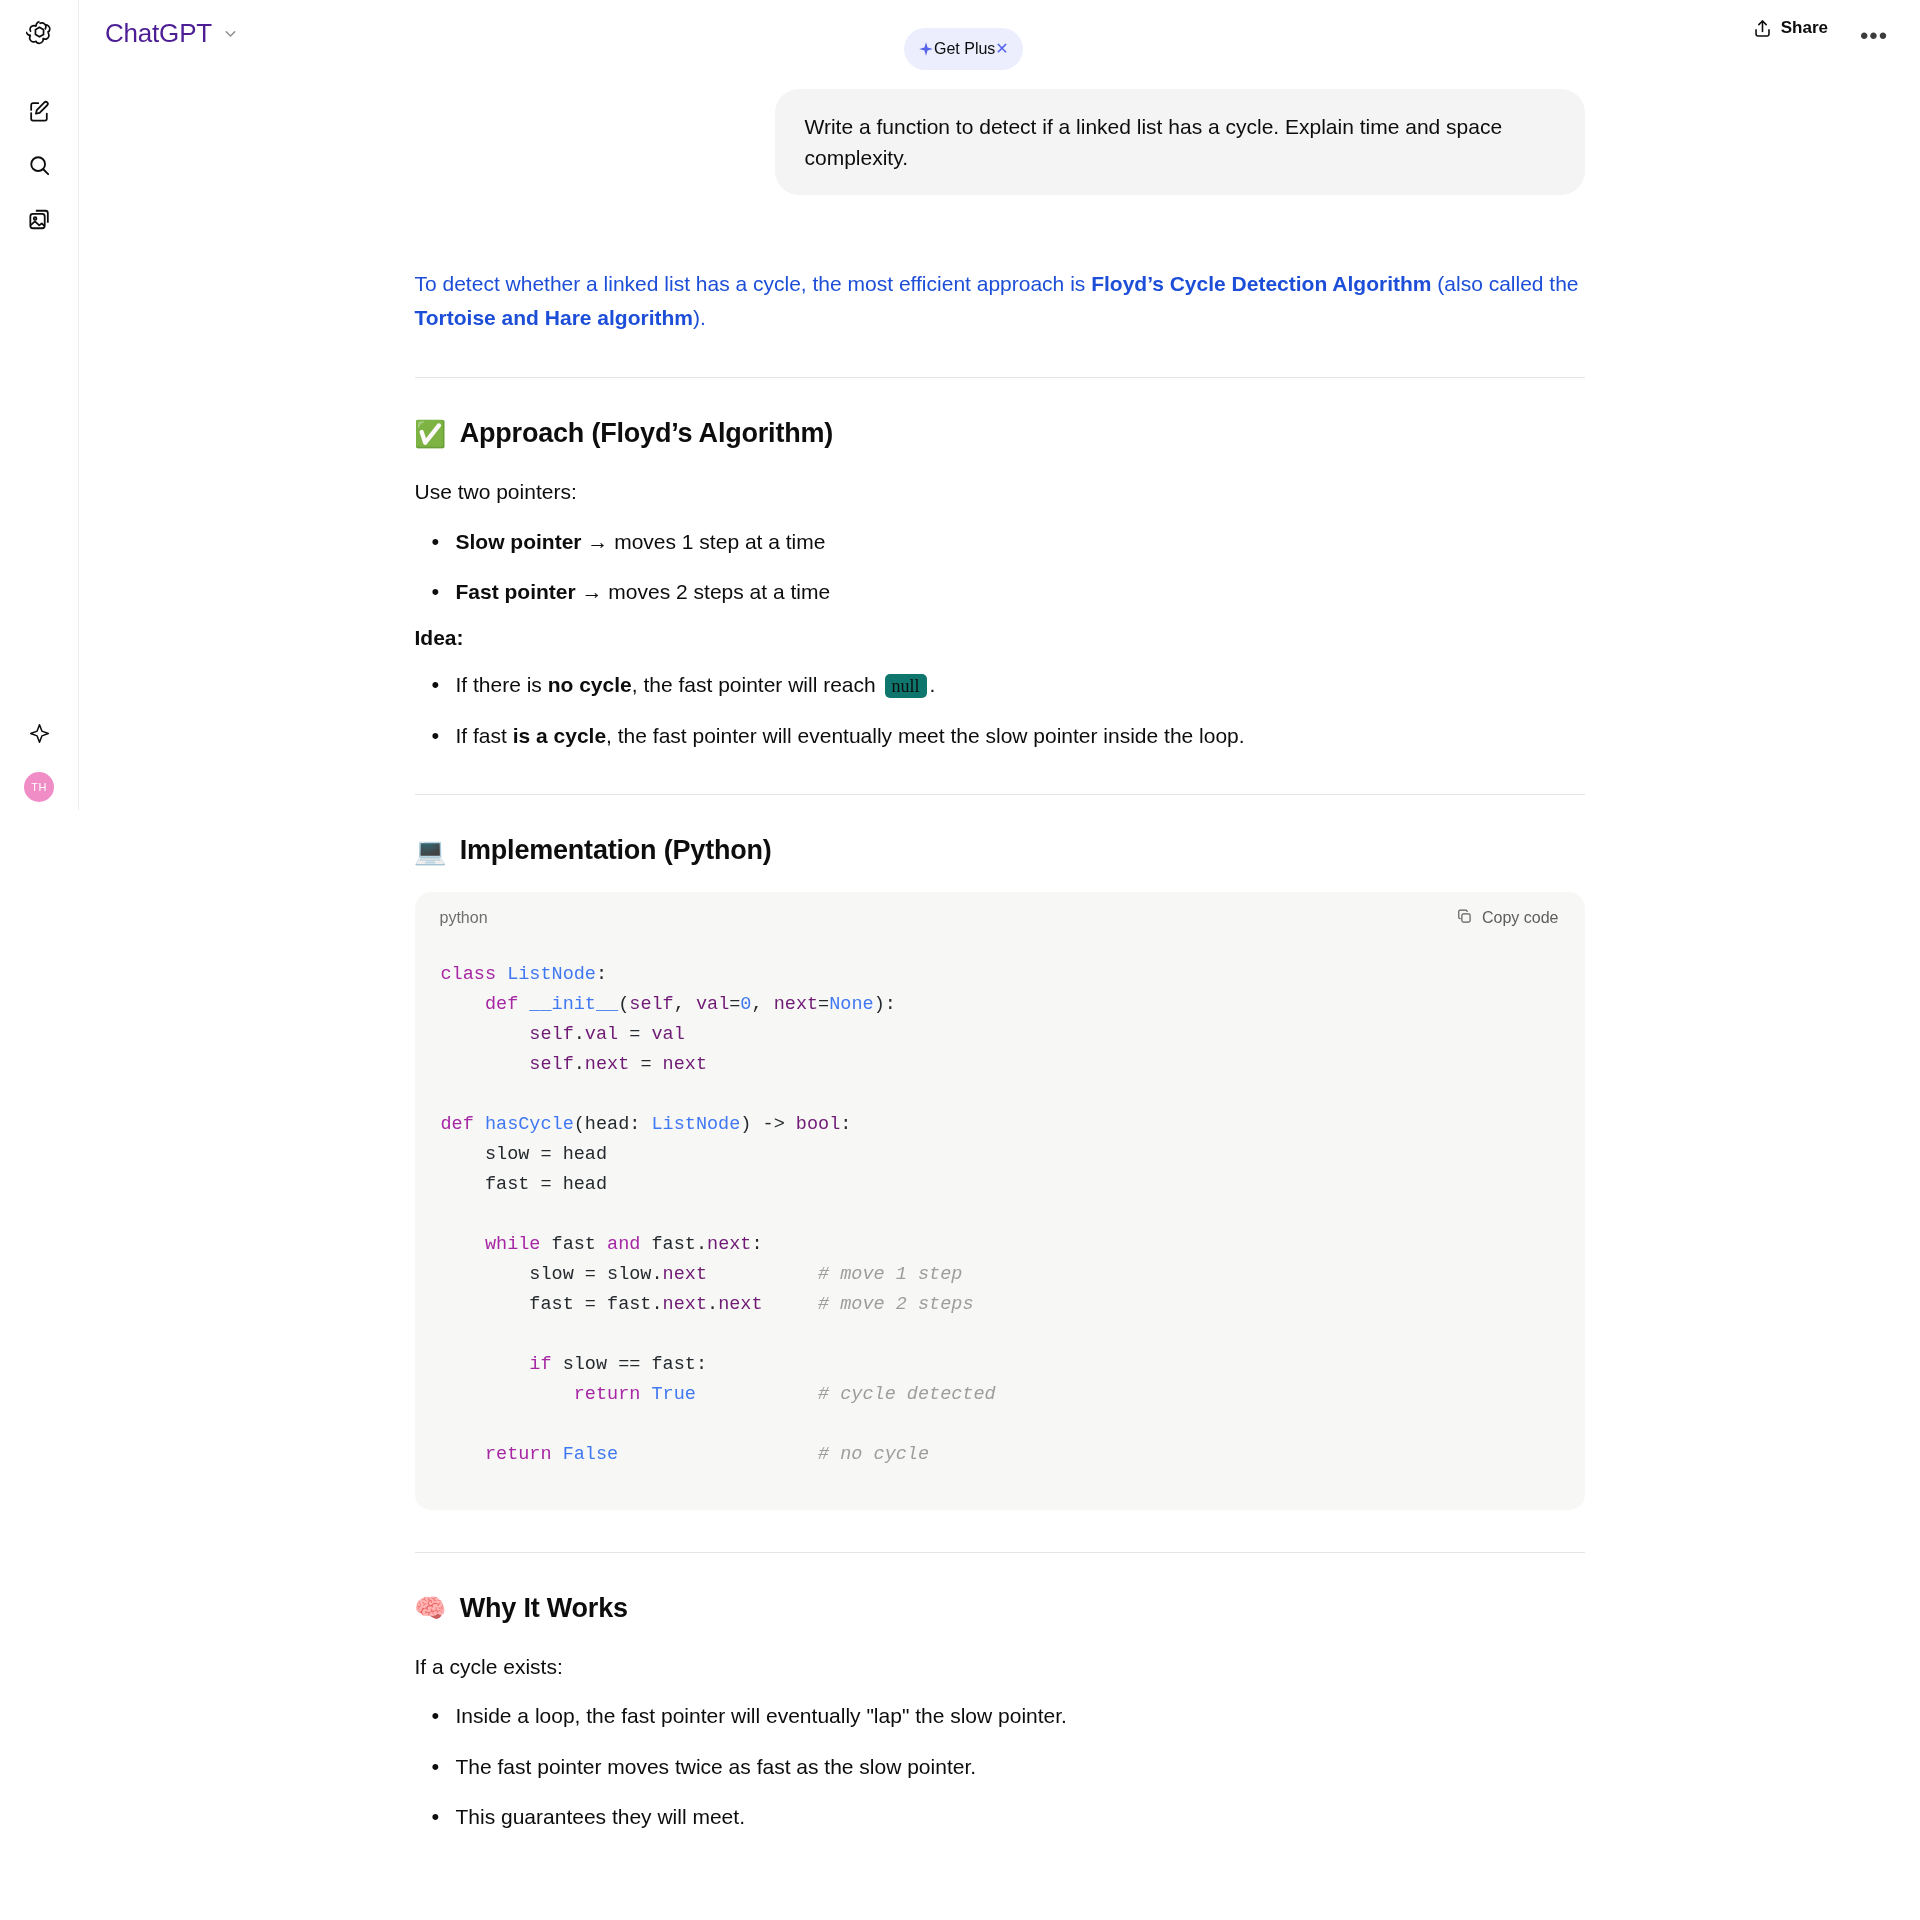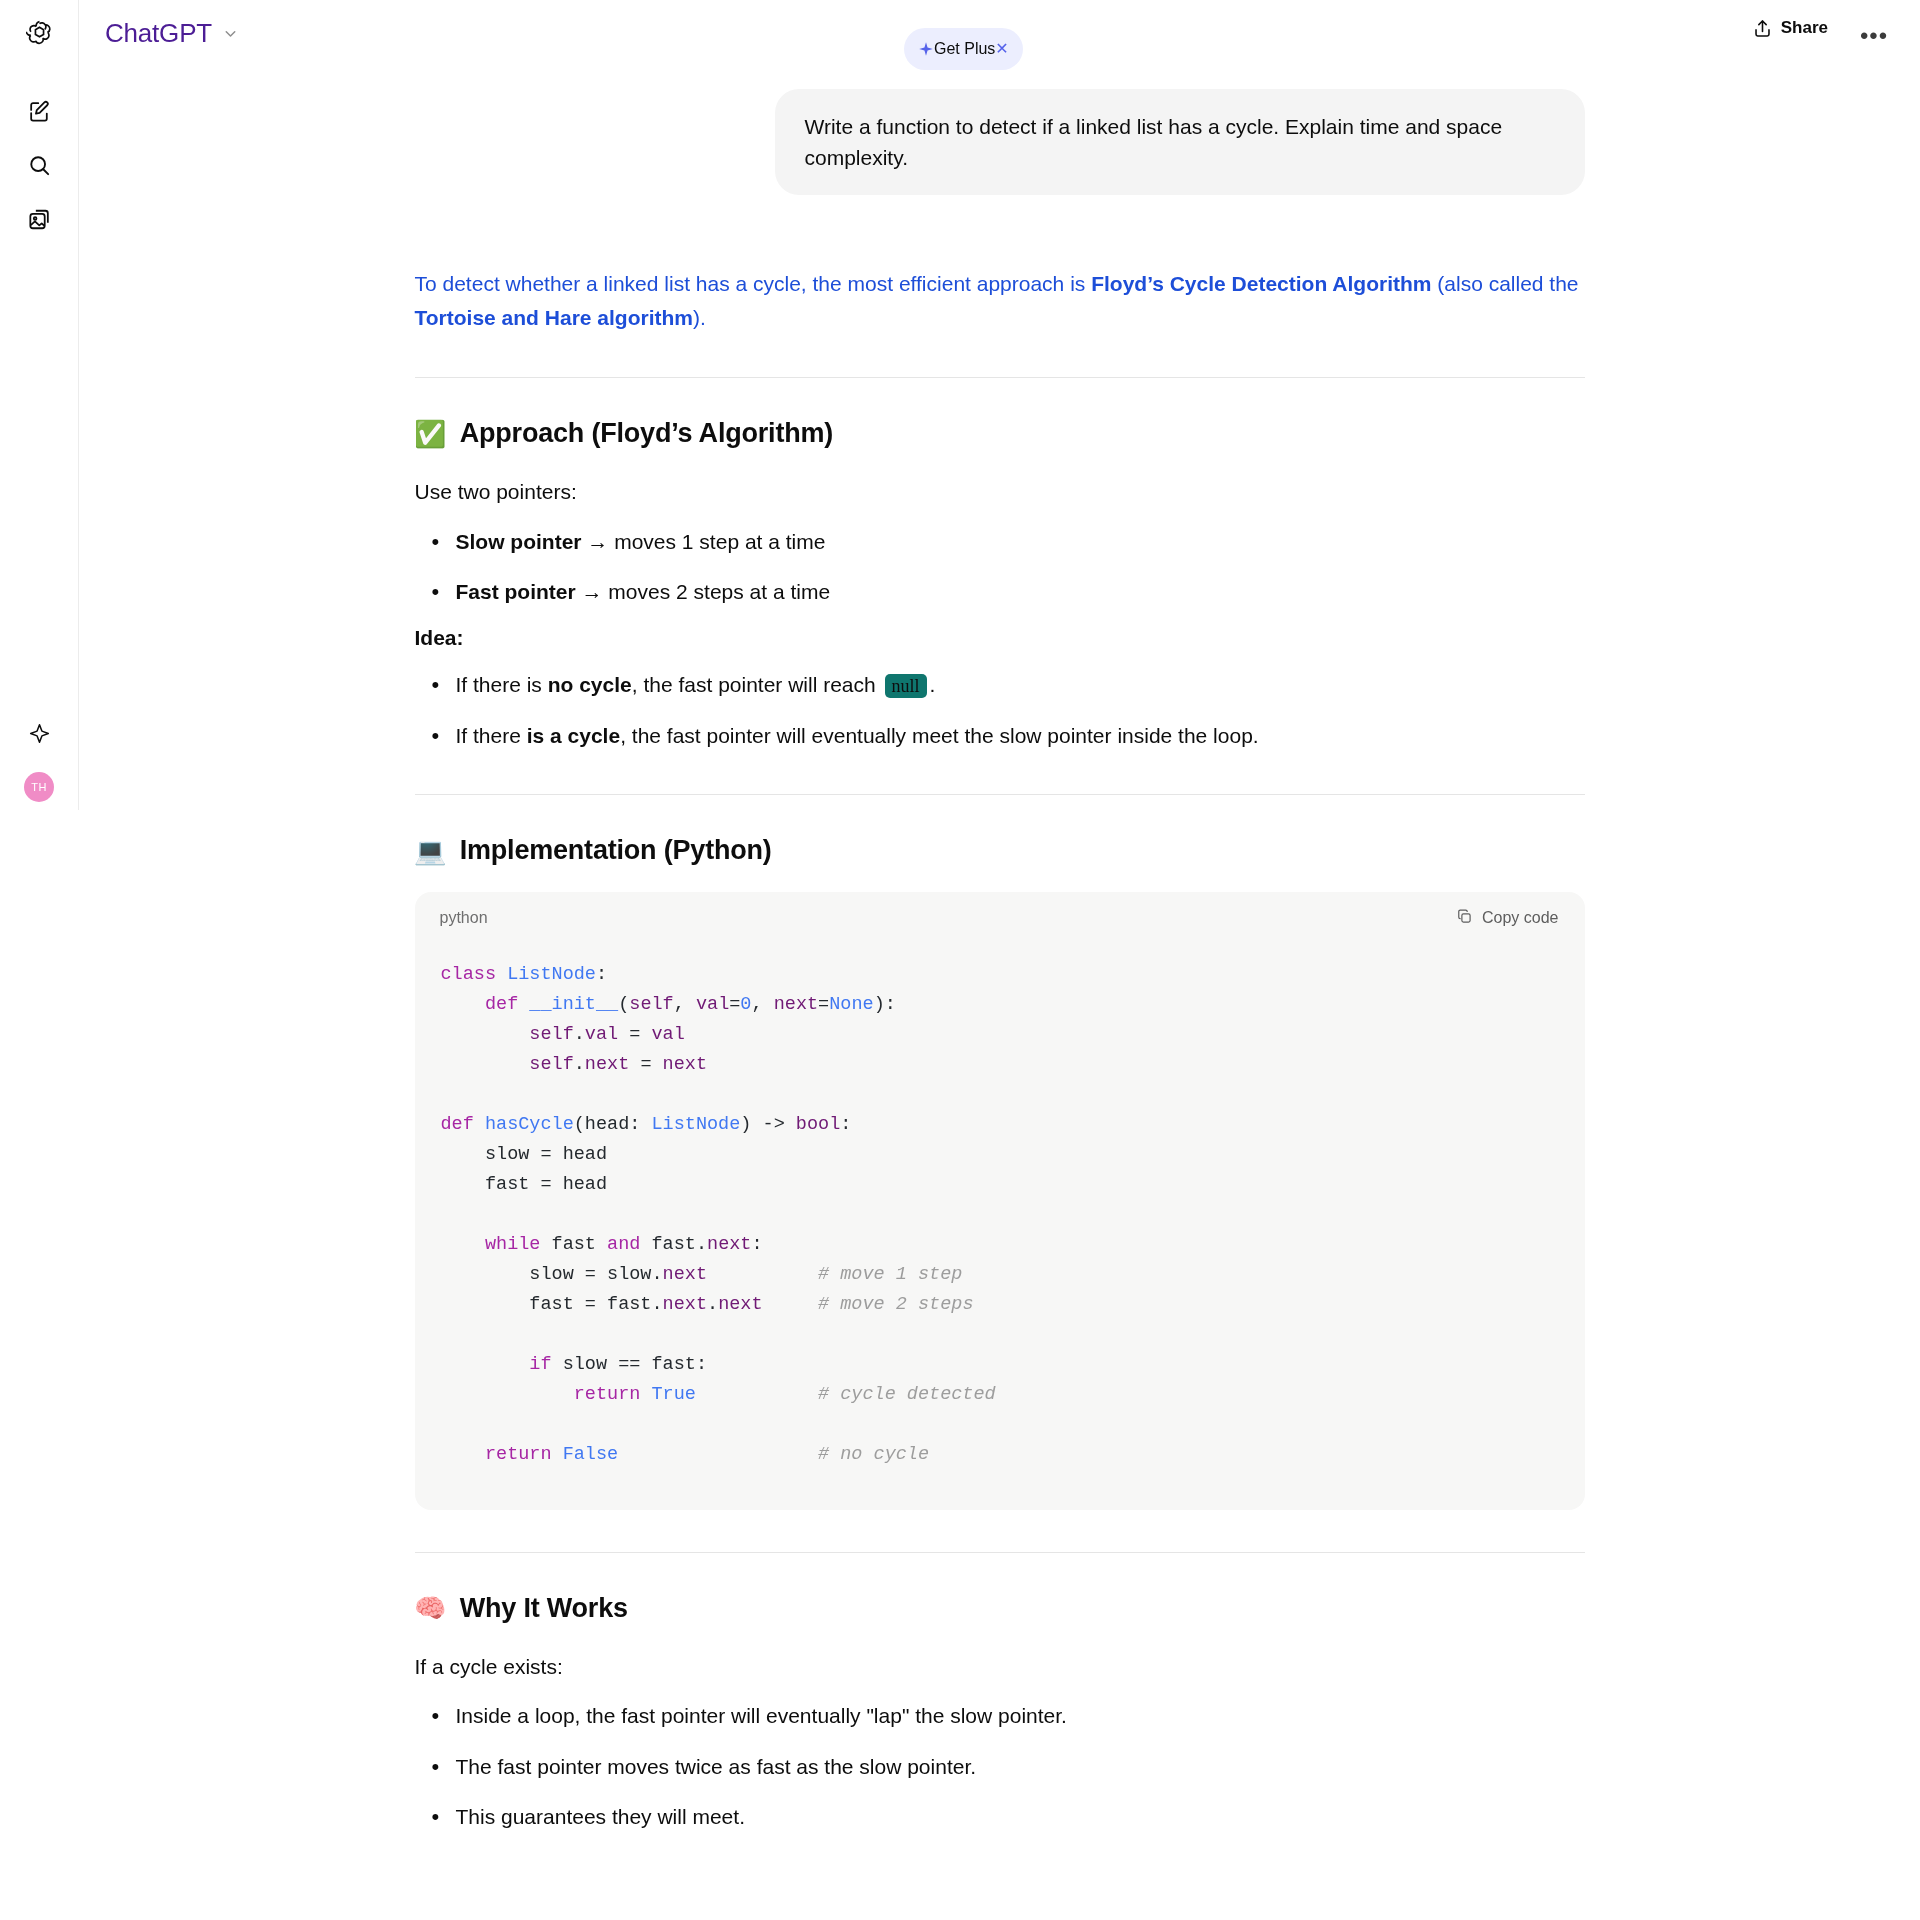--- a/index.html
+++ b/index.html
@@ -276,21 +276,21 @@
 
       <ul class="points">
         <li><span class="strong">Slow pointer</span><span> → moves 1 step at a time</span></li>
         <li><span class="strong">Fast pointer</span><span> → moves 2 steps at a time</span></li>
       </ul>
 
       <p class="idea-label">Idea:</p>
 
       <ul class="points">
         <li><span>If there is </span><span class="strong">no cycle</span><span>, the fast pointer will reach </span><code class="inline">null</code><span>.</span></li>
-        <li><span>If there </span><span class="strong">is a cycle</span><span>, the fast pointer will eventually meet the slow pointer inside the loop.</span></li>
+        <li><span>If fast </span><span class="strong">is a cycle</span><span>, the fast pointer will eventually meet the slow pointer inside the loop.</span></li>
       </ul>
 
       <div class="hr"></div>
 
       <h2 class="sec">
         <span class="emoji">💻</span>
         <span>Implementation (Python)</span>
       </h2>
 
       <div id="codeblock">

